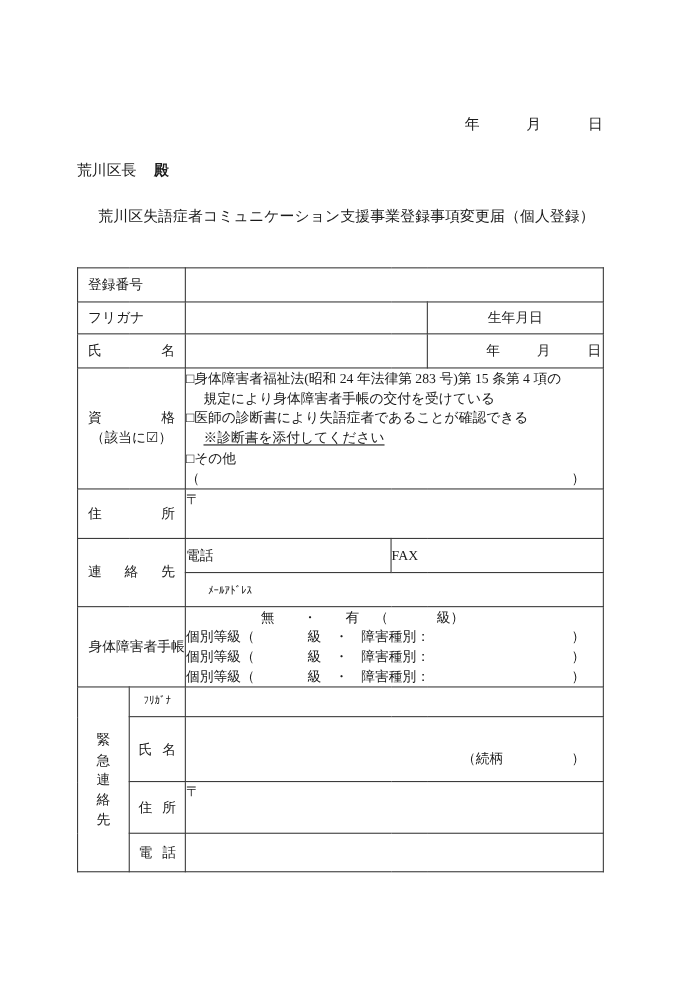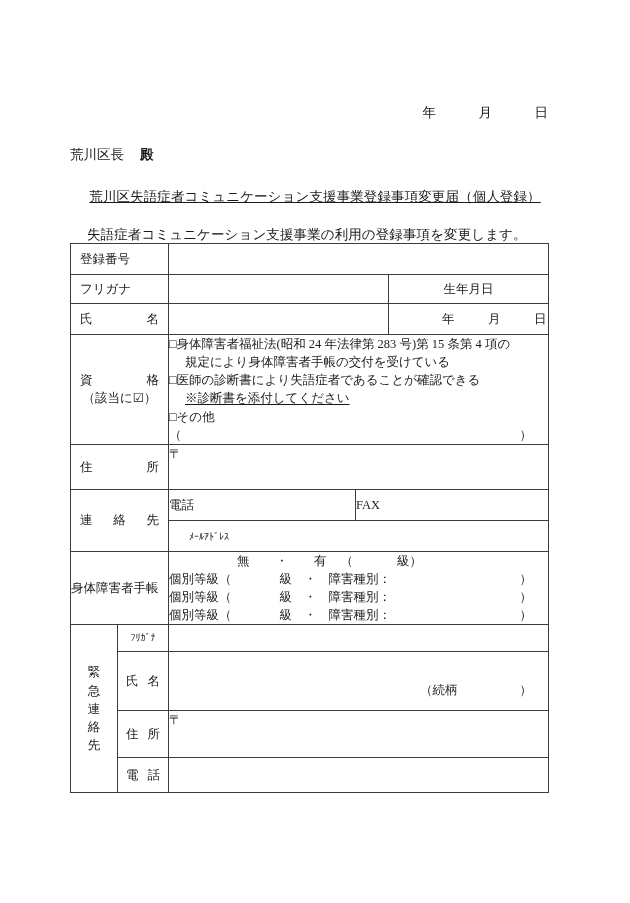--- a/index.html
+++ b/index.html
@@ -60,21 +60,20 @@
   }
   .doc-title {
     position: absolute;
     left: 70px;
     top: 188px;
     width: 490px;
     font-size: 13.5px;
     text-align: center;
     letter-spacing: 0.1px;
     white-space: nowrap;
-    text-decoration: underline;
   }
   .lead {
     position: absolute;
     left: 70px;
     top: 226px;
     font-size: 13.5px;
     text-indent: 17px;
     letter-spacing: 0.1px;
     white-space: nowrap;
   }
@@ -90,21 +89,21 @@
     font-size: 12.5px;
   }
   .form-table td {
     border: 1px solid #3c3c3c;
     padding: 0;
     vertical-align: middle;
     line-height: 1.45;
   }
   
   .lbl {
-    text-align: left;
+    text-align: right;
     padding: 4px 9px;
     white-space: nowrap;
   }
   .lbl-spread {
     display: flex;
     justify-content: space-between;
     padding: 0 9px;
   }
   .lbl-spread > span { display: inline-block; }
   .cell-pad {
@@ -242,21 +241,20 @@
   <div class="date-line">
     <span class="d-unit">年</span><span class="d-unit">月</span><span class="d-unit last">日</span>
   </div>
 
   <div class="addressee">
     <span>荒川区長</span><span class="hon">殿</span>
   </div>
 
   <div class="doc-title">荒川区失語症者コミュニケーション支援事業登録事項変更届（個人登録）</div>
 
-  <div class="lead">失語症者コミュニケーション支援事業の利用の登録事項を変更します。</div>
 
   <table class="form-table">
     <colgroup>
       <col style="width:47px">
       <col style="width:51px">
       <col style="width:187px">
       <col style="width:33px">
       <col style="width:160px">
     </colgroup>
     <tbody>

